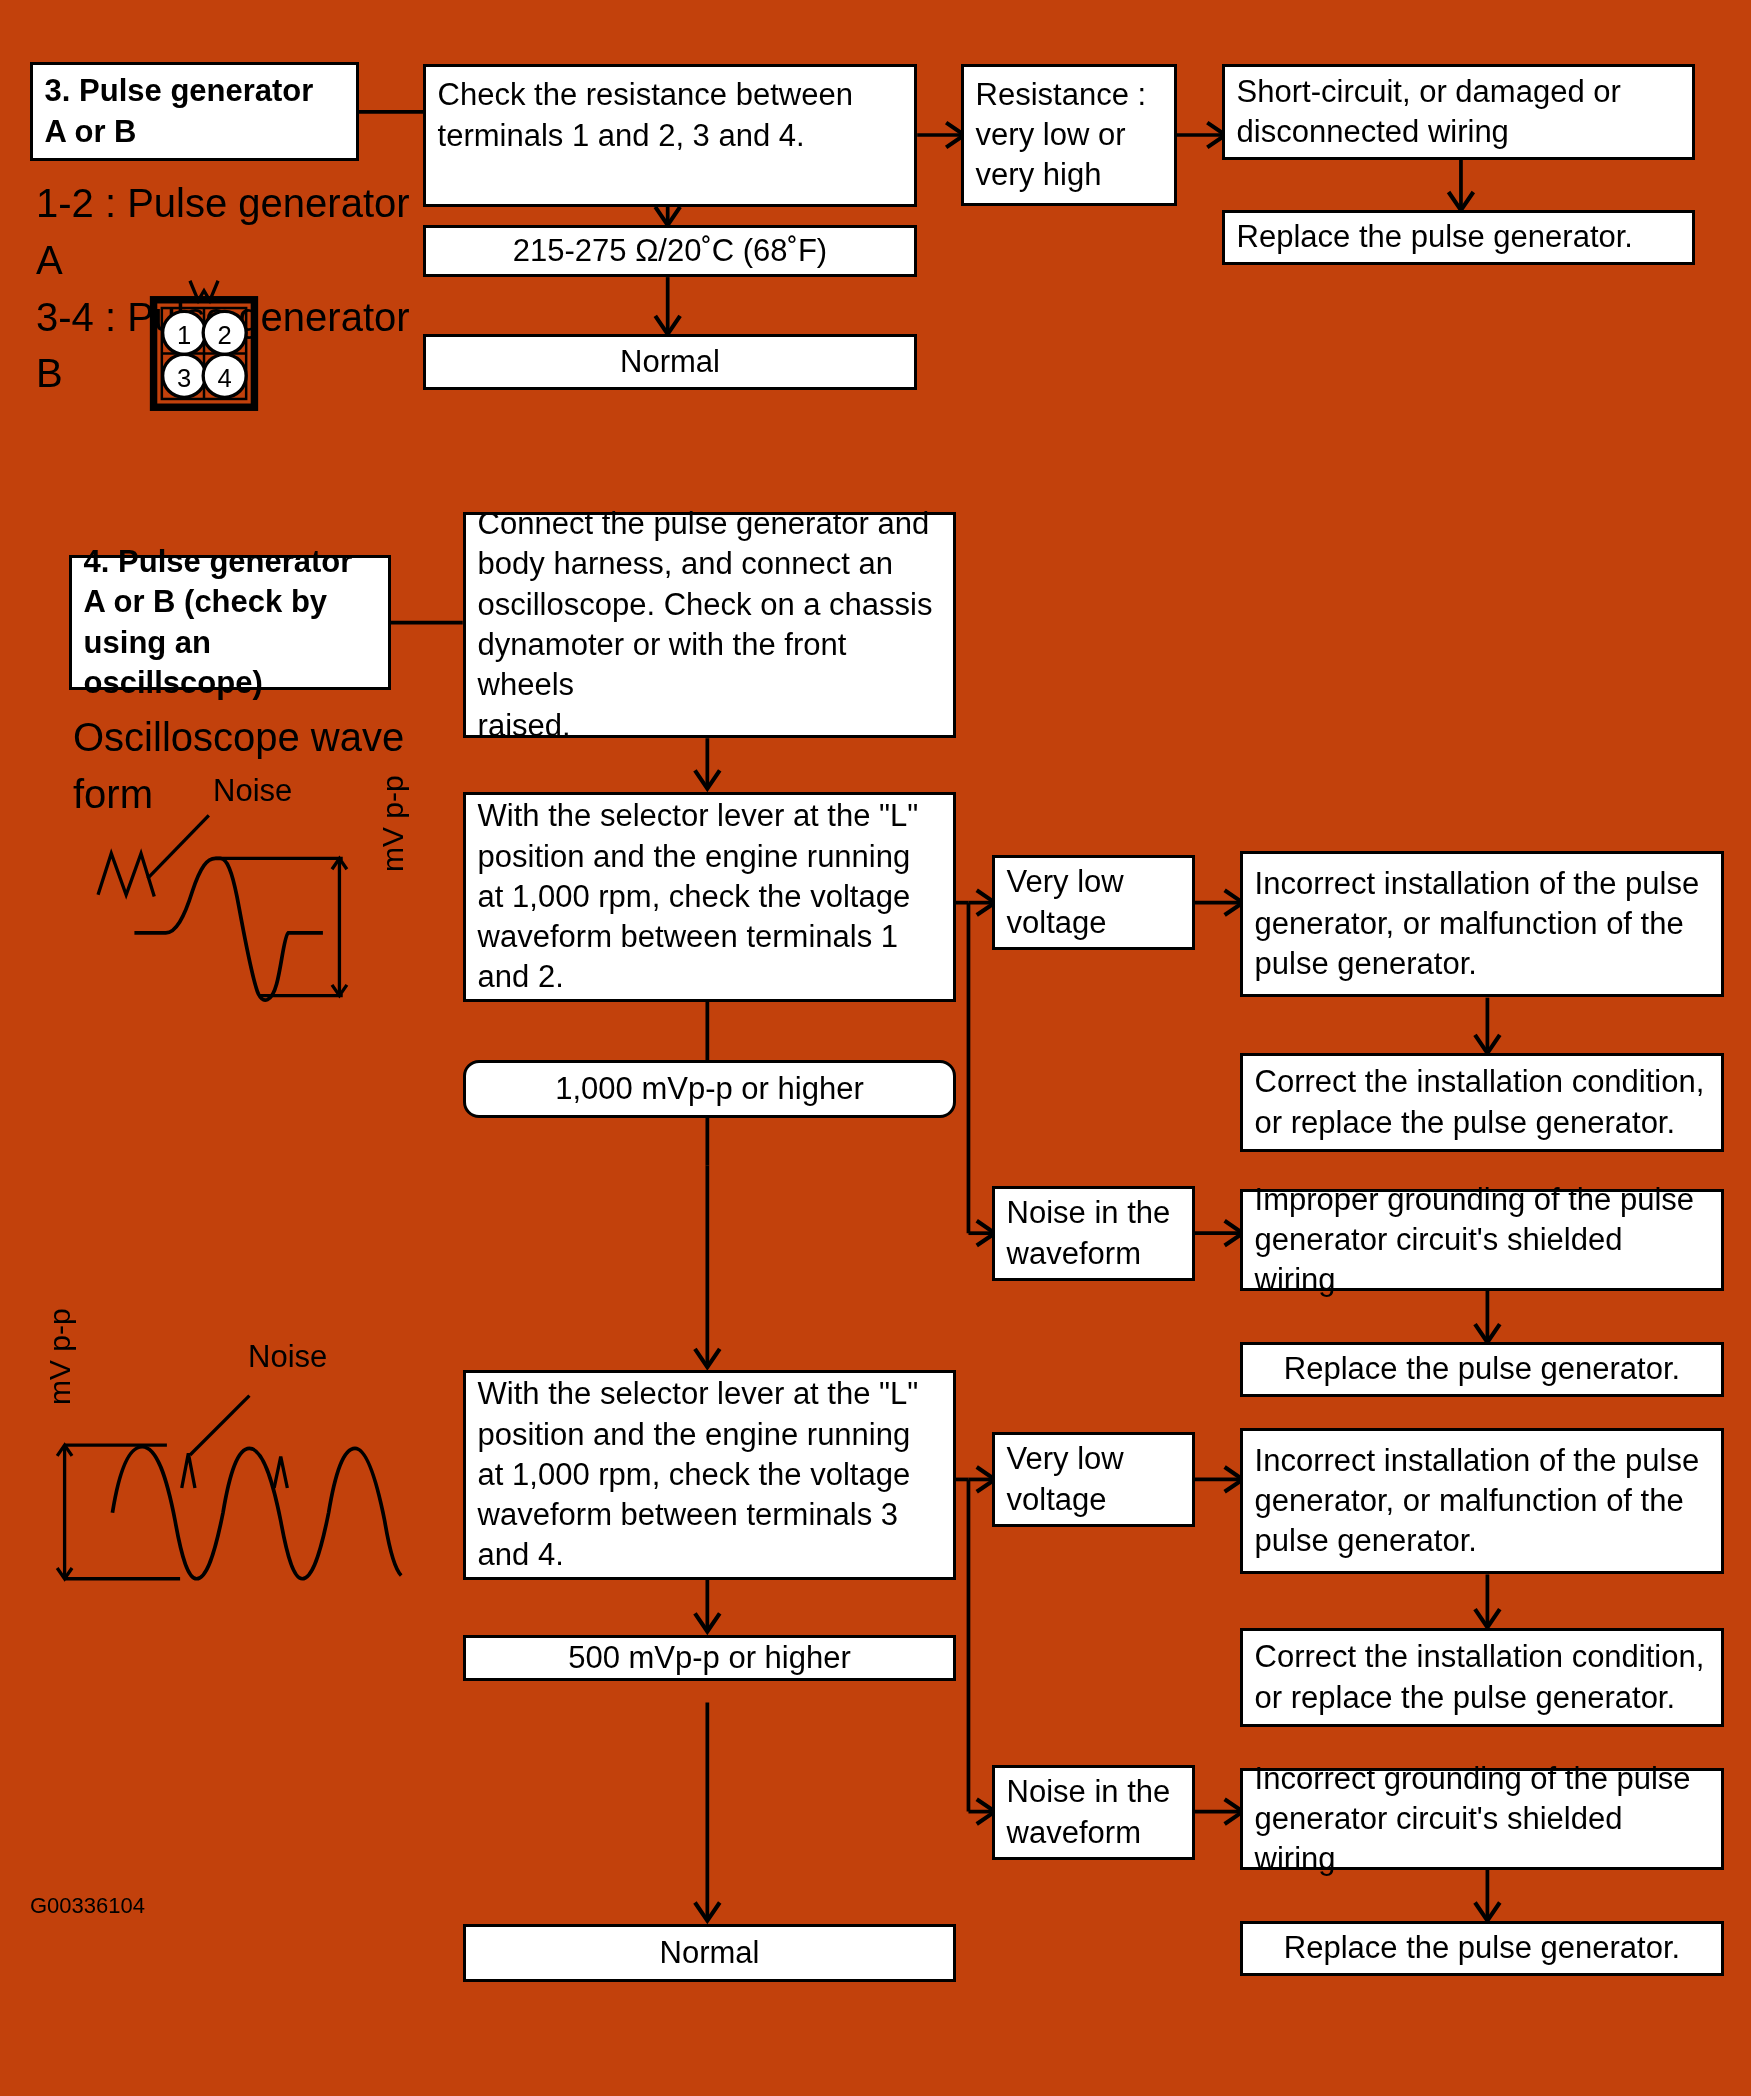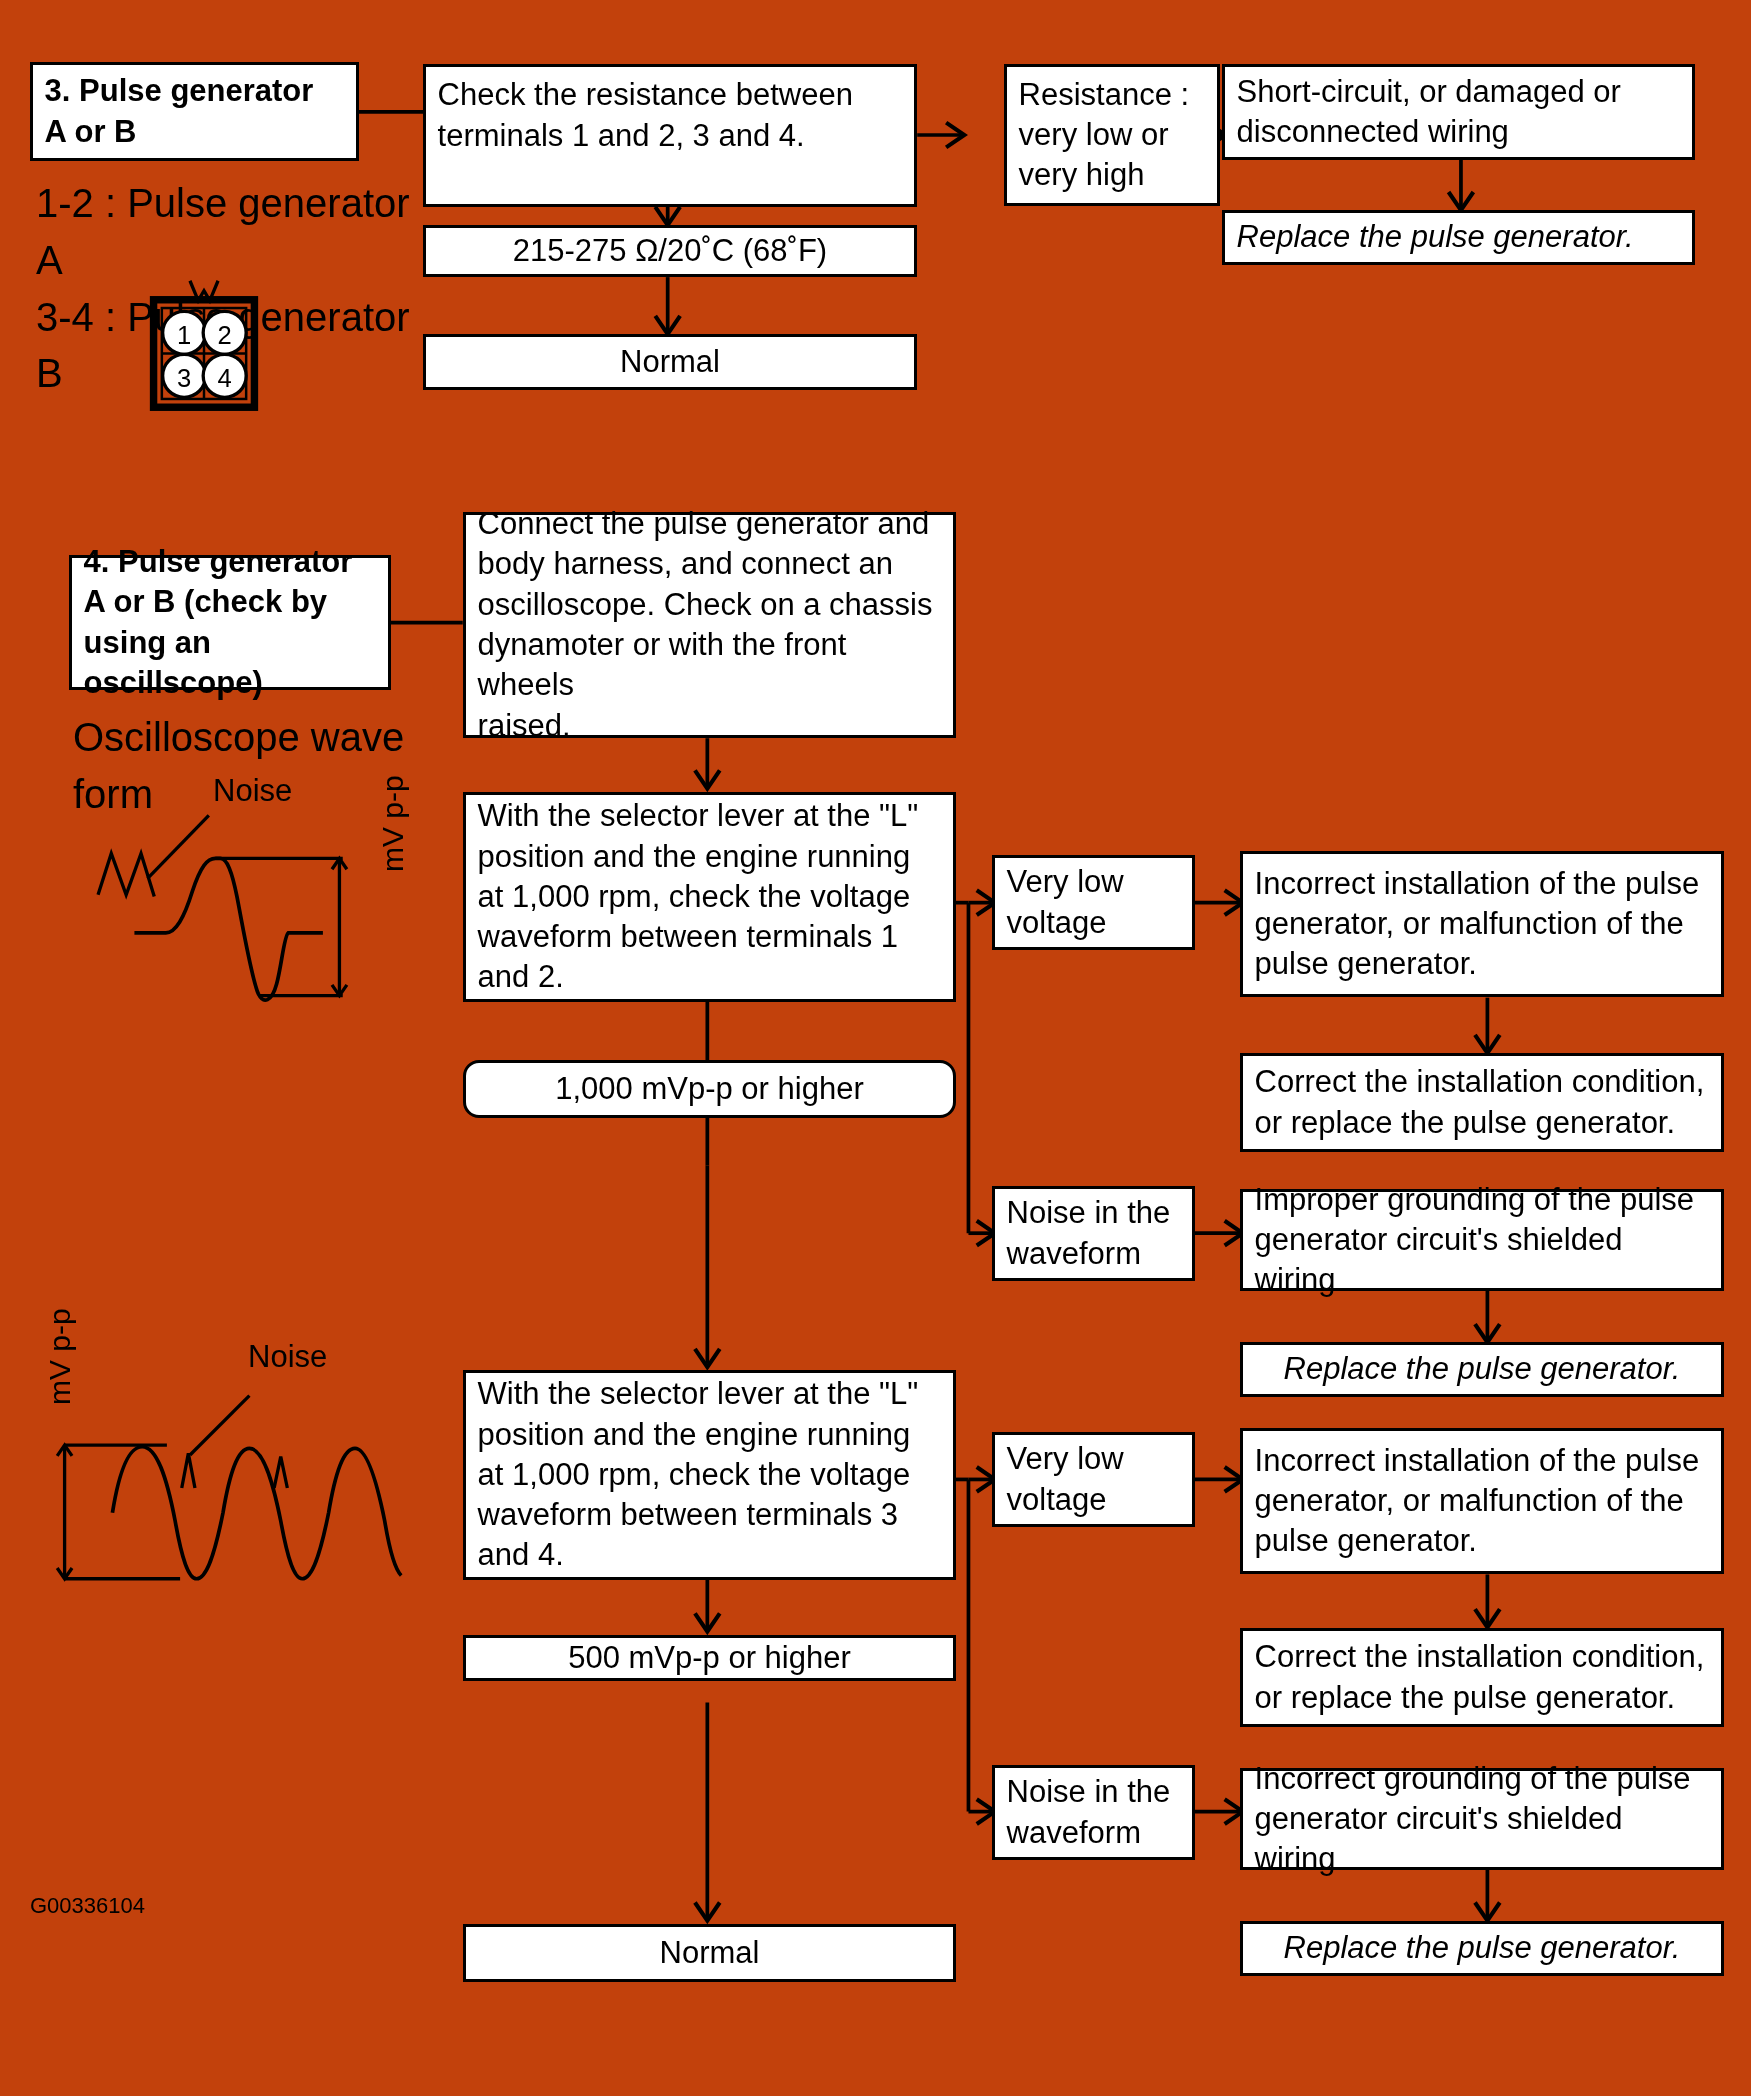--- a/index.html
+++ b/index.html
@@ -34,21 +34,20 @@
     align-items: center;
     justify-content: center;
     text-align: center;
     padding: 3.3px 8.3px;
   }
   .box.vcenter {
     display: flex;
     align-items: center;
     justify-content: flex-start;
     text-align: left;
-    font-style: italic;
   }
   
   .plain {
     position: absolute;
     font-size: 40px;
     line-height: 1.42;
     white-space: pre-line;
   }
   .code {
     position: absolute;
@@ -195,21 +194,21 @@
   </div>
 
   <div class="box center" style="left:423px; top:225px; width:494px; height:52px;">
     <span>215-275 Ω/20˚C (68˚F)</span>
   </div>
 
   <div class="box center" style="left:423px; top:334px; width:494px; height:56px;">
     <span>Normal</span>
   </div>
 
-  <div class="box" style="left:961px; top:64px; width:216px; height:142px; display:flex; align-items:center;margin-left:43px;">
+  <div class="box" style="left:961px; top:64px; width:216px; height:142px; display:flex; align-items:center;">
     <span>Resistance :
 very low or
 very high</span>
   </div>
 
   <div class="box" style="left:1222px; top:64px; width:473px; height:96px; display:flex; align-items:center;">
     <span>Short-circuit, or damaged or
 disconnected wiring</span>
   </div>
 

